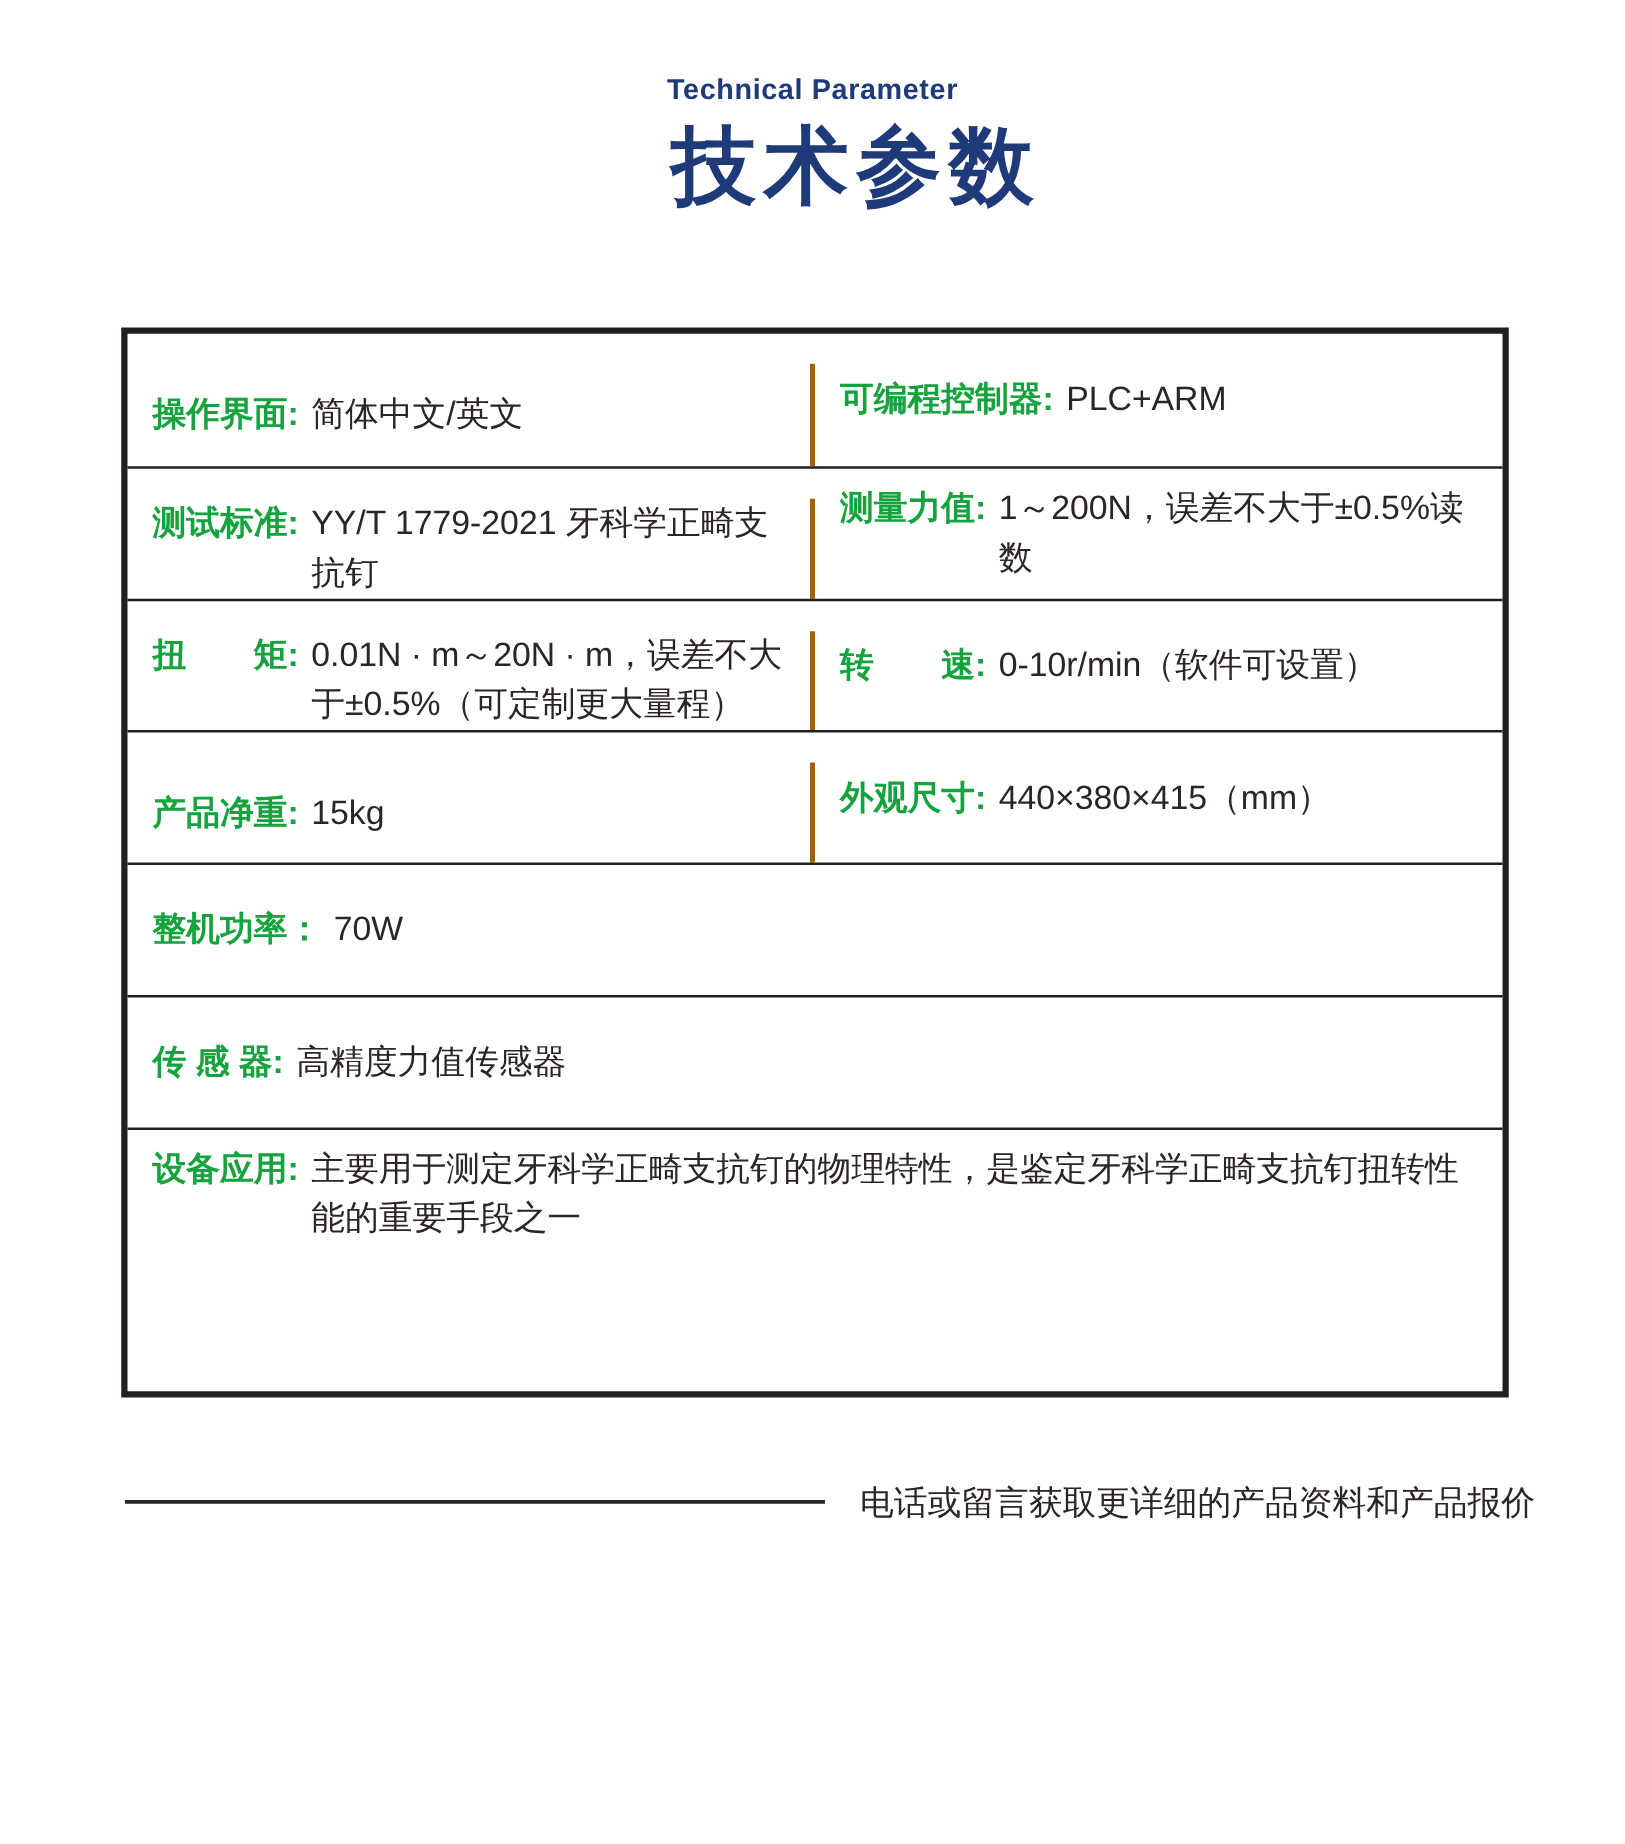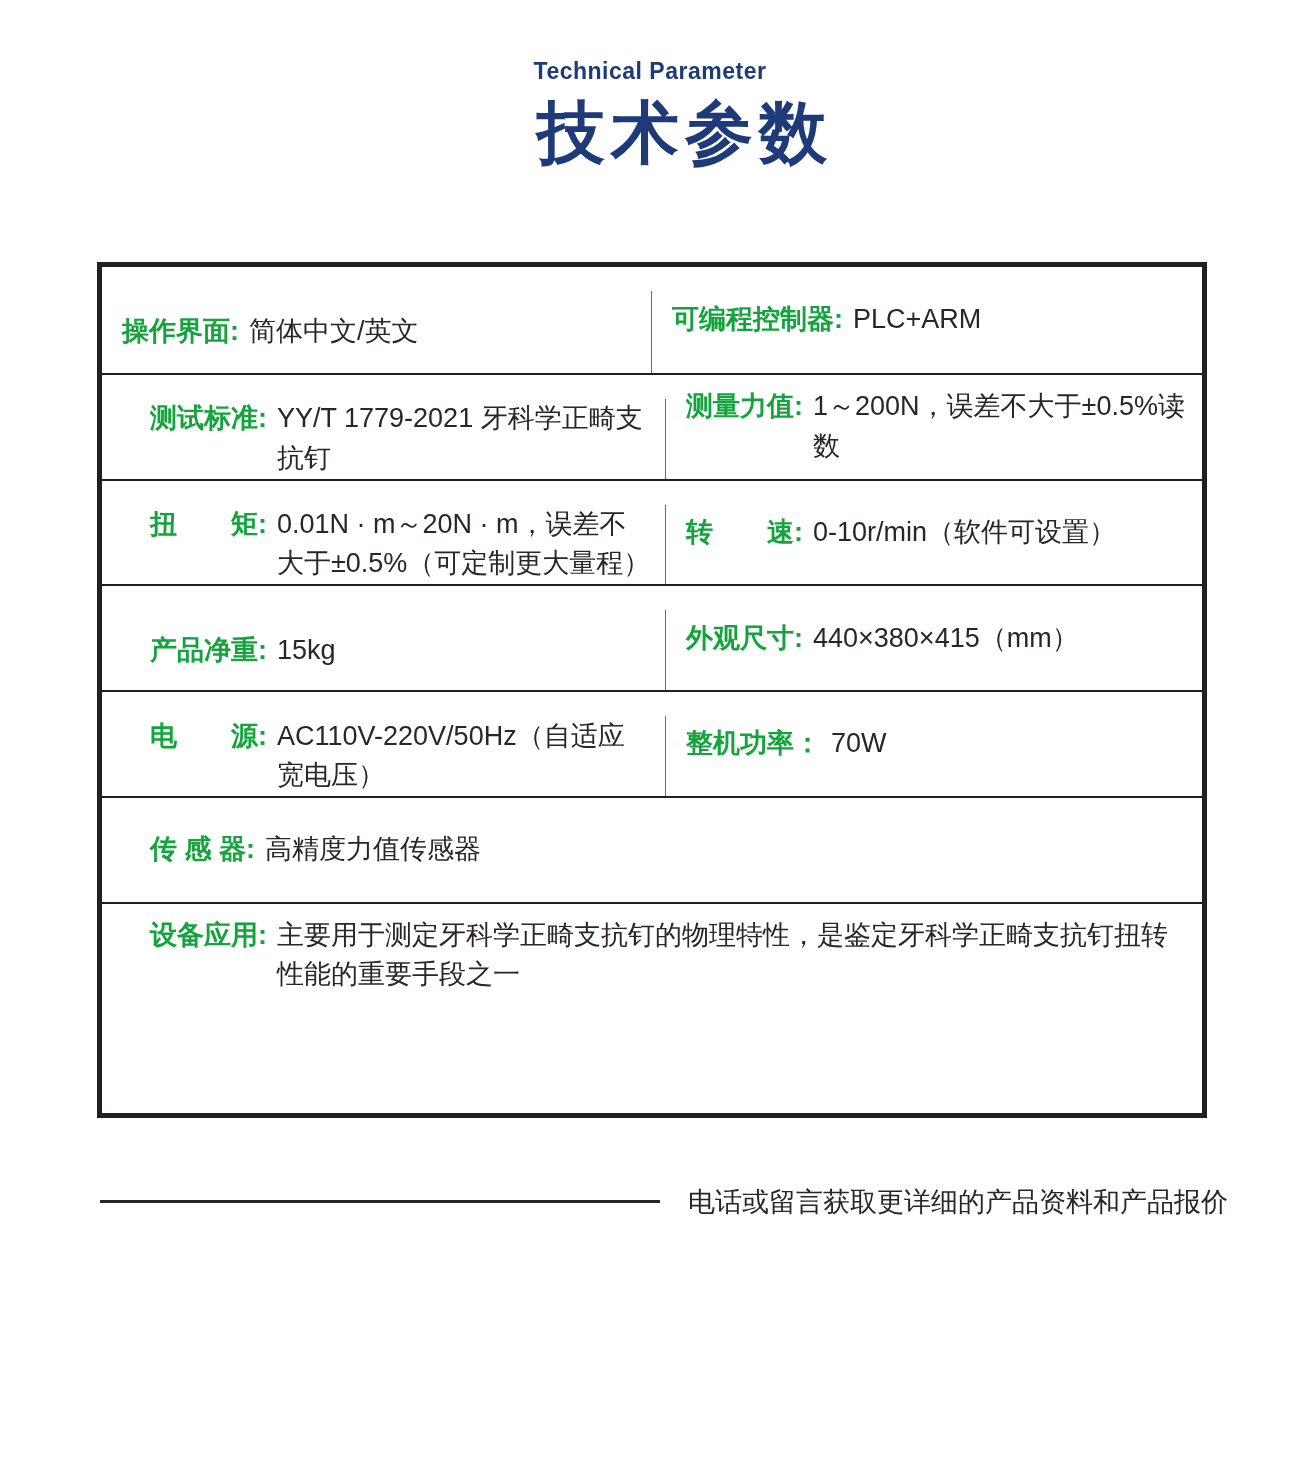--- a/index.html
+++ b/index.html
@@ -50,34 +50,33 @@
     grid-template-rows: repeat(8, 1fr);
     background: #ffffff;
   }
   .row {
     display: grid;
     grid-template-columns: 1fr 1fr;
     box-sizing: border-box;
   }
   .row + .row {
     border-top: 2px solid #231f20;
-    padding-left: 28px;
   }
   .row.span {
     grid-template-columns: 1fr;
   }
   .cell {
     display: flex;
     align-items: center;
     box-sizing: border-box;
     padding: 0 14px 0 20px;
     overflow: hidden;
   }
   .cell.left {
-    border-right: 1px solid #a16207;
+    border-right: 4px solid #a16207;
     margin-top: 24px;
   }
   .row.span .cell {
     border-right: none;
   }
   .pair {
     display: flex;
     align-items: baseline;
     width: 100%;
   }
@@ -179,26 +178,20 @@
       </div>
       <div class="cell">
         <div class="pair">
           <span class="label">外观尺寸:</span>
           <span class="value">440×380×415（mm）</span>
         </div>
       </div>
     </div>
 
     <div class="row">
-      <div class="cell left">
-        <div class="pair">
-          <span class="label">电　　源:</span>
-          <span class="value">AC110V-220V/50Hz（自适应宽电压）</span>
-        </div>
-      </div>
       <div class="cell">
         <div class="pair">
           <span class="label">整机功率：</span>
           <span class="value">70W</span>
         </div>
       </div>
     </div>
 
     <div class="row">
       <div class="cell">

